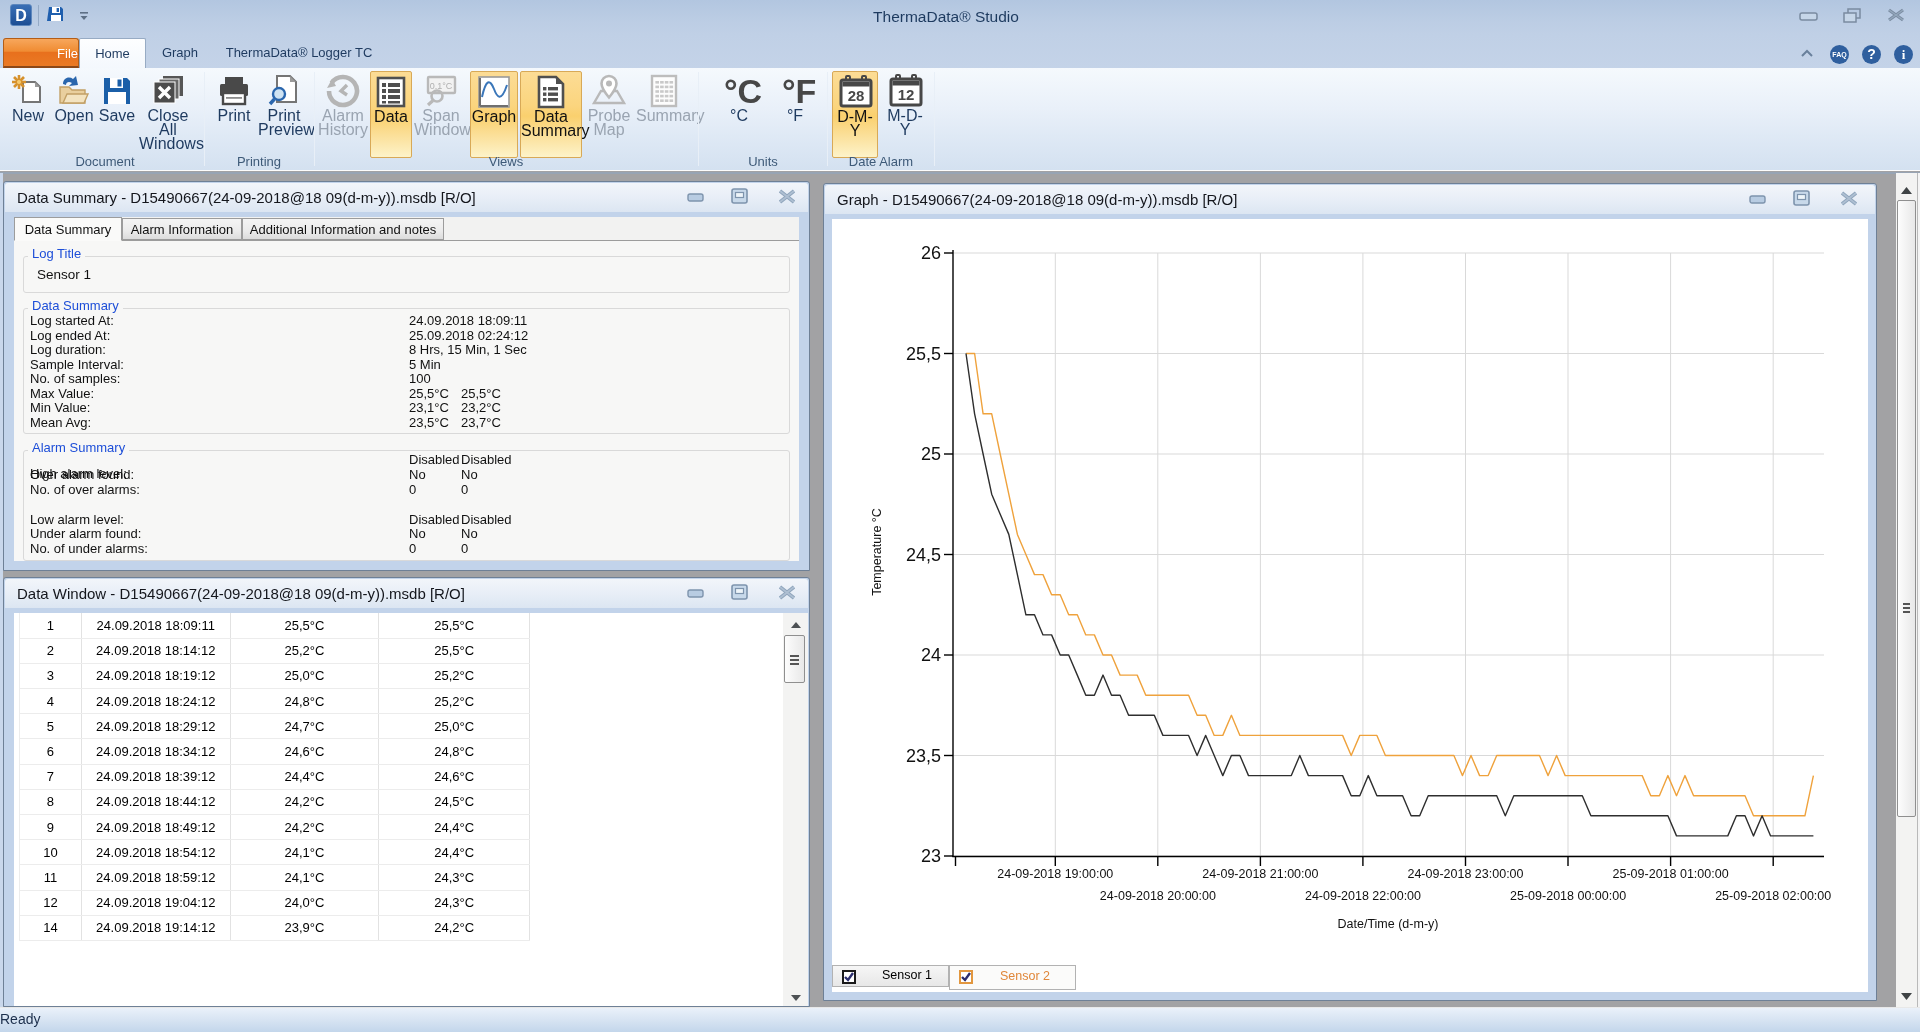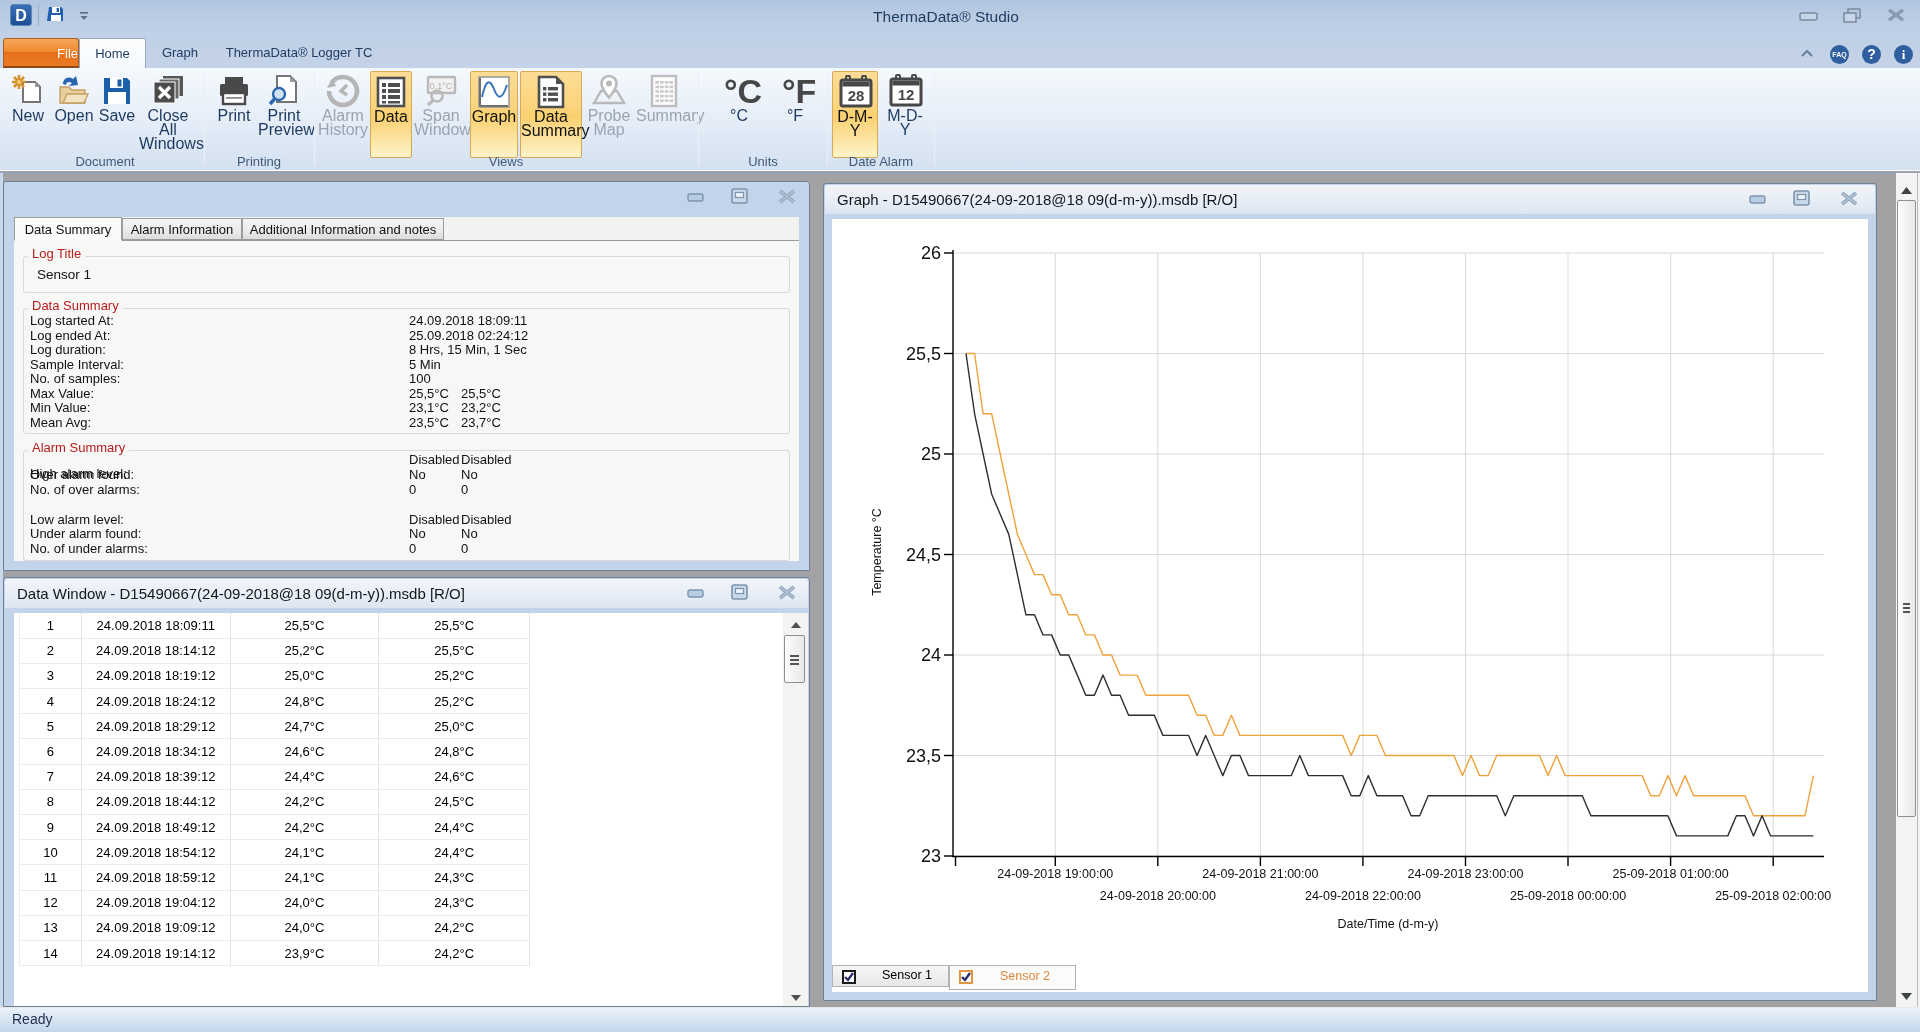--- a/index.html
+++ b/index.html
@@ -47,21 +47,21 @@
 .wtitle .txt { position:absolute; left:12px; top:6px; font-size:15px; line-height:18px; color:#14161c; white-space:nowrap; }
 .client { position:absolute; }
 
 
 #ds-tabs { position:absolute; left:10px; top:35px; right:10px; bottom:9px; background:#f2f2f1; }
 .vtab { position:absolute; top:1px; height:22px; line-height:22px; font-size:13px; white-space:nowrap; text-align:center;
   background:linear-gradient(180deg,#f4f4f4 0%,#ebebeb 60%,#dcdcdc 100%); border:1px solid #9c9c9c; color:#111; }
 .vtab.on { background:#fafaf9; border-bottom:1px solid #fafaf9; top:0px; height:24px; line-height:24px; z-index:3; }
 #ds-page { position:absolute; left:0; right:0; top:23px; bottom:0; background:#f7f7f6; border-top:1px solid #9c9c9c; }
 .gbox { position:absolute; border:1px solid #d9d9d9; border-radius:3px; }
-.gbox .cap { position:absolute; left:4px; top:-11px; background:#f7f7f6; padding:0 4px; font-size:13px; color:#b91c1c; }
+.gbox .cap { position:absolute; left:4px; top:-11px; background:#f7f7f6; padding:0 4px; font-size:13px; color:#1d4ed8; }
 .srow { position:absolute; font-size:13px; color:#111; white-space:nowrap; }
 
 
 #dw-table { position:absolute; left:5px; top:0px; width:511px; font-size:13px; color:#000; border-collapse:collapse; }
 #dw-table td { height:25.2px; text-align:center; border-right:1px solid #e2e2e2; border-bottom:1px solid #ececec; padding:0; }
 #dw-table tr.hd td { border-bottom:1px solid #d8d8d8; font-size:13px; }
 #dw-table td.c0 { width:62px; border-left:1px solid #ececec; }
 #dw-table td.c1 { width:149px; }
 #dw-table td.c2 { width:149px; }
 #dw-table td.c3 { width:151px; }
@@ -71,21 +71,21 @@
 .sbthumb { position:absolute; background:linear-gradient(90deg,#fdfdfd 0%,#f2f2f2 50%,#e8e8e8 100%); border:1px solid #8f8f8f; border-radius:2px; }
 .grip { position:absolute; left:5px; right:5px; height:2px; background:#555; }
 
 
 .leg { position:absolute; border:1px solid #b2b2b2; font-size:12.5px; }
 .leg .cb { position:absolute; left:9px; top:4px; width:14px; height:14px; background:#fff; }
 
 
 #statusbar { left:0; top:1007px; width:1920px; height:25px;
   background:linear-gradient(180deg,#eaf1fa 0%,#d9e5f3 45%,#c3d6eb 100%);
-  border-top:1px solid #e8e8e8; color:#1c2f4c; font-size:14px; line-height:23px; padding-left:12px; }
+  border-top:1px solid #e8e8e8; color:#1c2f4c; font-size:14px; line-height:23px; padding-left:0; }
 </style></head>
 <body>
 
 <div class="abs" id="titlebar"></div>
 <div class="abs" id="apptitle">ThermaData® Studio</div>
 
 <div class="abs" style="left:10px;top:4px;width:22px;height:22px;border-radius:3px;background:linear-gradient(180deg,#3a6fb5,#1d4e94);border:1px solid #5d87bd;color:#fff;font-size:16px;font-weight:bold;text-align:center;line-height:21px;">D</div>
 <div class="abs" style="left:38px;top:5px;width:1px;height:21px;background:#94aac6;"></div>
 <svg class="abs" style="left:47px;top:5px" width="18" height="18">
     <path d="M2 2 h12 l2 2 v12 h-16 z" fill="#1f5fae"></path>
@@ -313,20 +313,23 @@
 <div class="rsep" style="left:934px;"></div>
 <div class="glabel" style="left:105px;width:120px;margin-left:-60px;">Document</div>
 <div class="glabel" style="left:259px;width:120px;margin-left:-60px;">Printing</div>
 <div class="glabel" style="left:506px;width:120px;margin-left:-60px;">Views</div>
 <div class="glabel" style="left:763px;width:120px;margin-left:-60px;">Units</div>
 <div class="glabel" style="left:881px;width:120px;margin-left:-60px;">Date Alarm</div>
 </div>
 <div class="abs" id="ribbonedge"></div>
 
 <div class="win" style="left:3px;top:181px;width:807px;height:390px;">
+  <div class="wtitle">
+      <span class="txt">Data Summary - D15490667(24-09-2018@18 09(d-m-y)).msdb [R/O]</span>
+    </div>
   <svg class="abs" style="left:683px;top:9px" width="20" height="12">
       <rect x="1" y="3" width="15" height="7" rx="2" fill="#b8cce2" stroke="#7e94ad" stroke-width="1.4"></rect>
     </svg>
     <svg class="abs" style="left:727px;top:6px" width="20" height="17">
       <rect x="1" y="1" width="15" height="14" rx="2" fill="#c8d9ea" stroke="#7e94ad" stroke-width="1.6"></rect>
       <rect x="4.5" y="4.5" width="8" height="5" fill="#eef4f9" stroke="#7e94ad" stroke-width="1.2"></rect>
     </svg>
     <svg class="abs" style="left:774px;top:7px" width="18" height="15">
       <path d="M2 2 L16 13 M16 2 L2 13" stroke="#8fa5bc" stroke-width="3.6"></path>
       <path d="M2 2 L16 13 M16 2 L2 13" stroke="#aebfd2" stroke-width="1.6"></path>
@@ -469,26 +472,20 @@
             <td class="c0">11</td>
             <td class="c1">24.09.2018 18:59:12</td>
             <td class="c2">24,1°C</td>
             <td class="c3">24,3°C</td>
           </tr>
 <tr>
             <td class="c0">12</td>
             <td class="c1">24.09.2018 19:04:12</td>
             <td class="c2">24,0°C</td>
             <td class="c3">24,3°C</td>
-          </tr>
-<tr>
-            <td class="c0">13</td>
-            <td class="c1">24.09.2018 19:09:12</td>
-            <td class="c2">24,0°C</td>
-            <td class="c3">24,2°C</td>
           </tr>
 <tr>
             <td class="c0">14</td>
             <td class="c1">24.09.2018 19:14:12</td>
             <td class="c2">23,9°C</td>
             <td class="c3">24,2°C</td>
           </tr>
     </tbody>
       </table>
 

